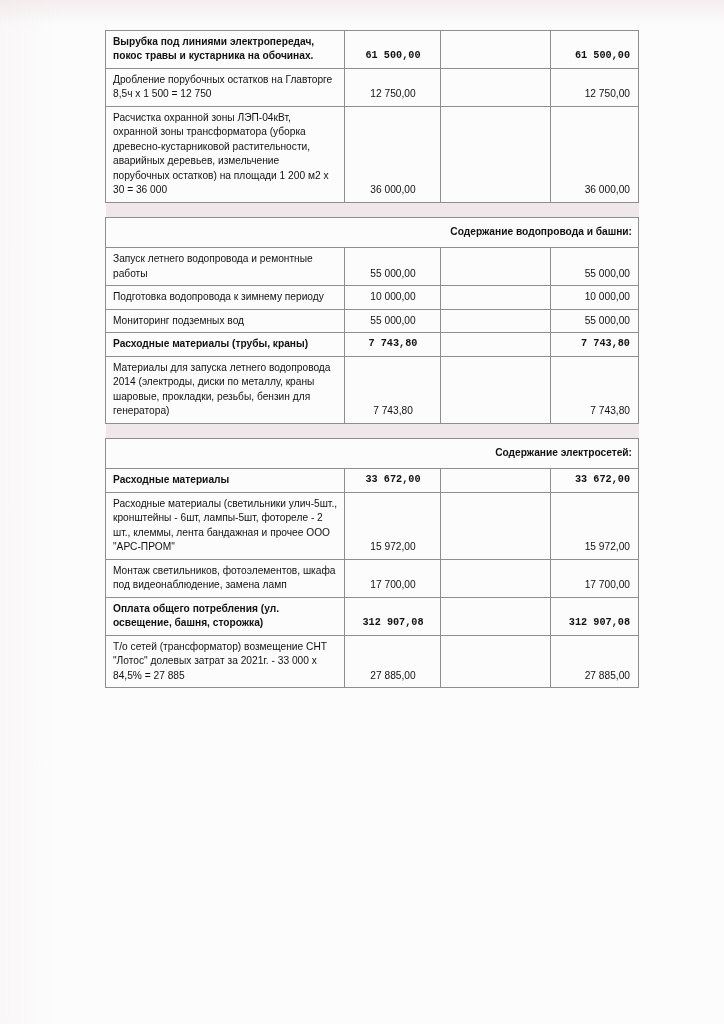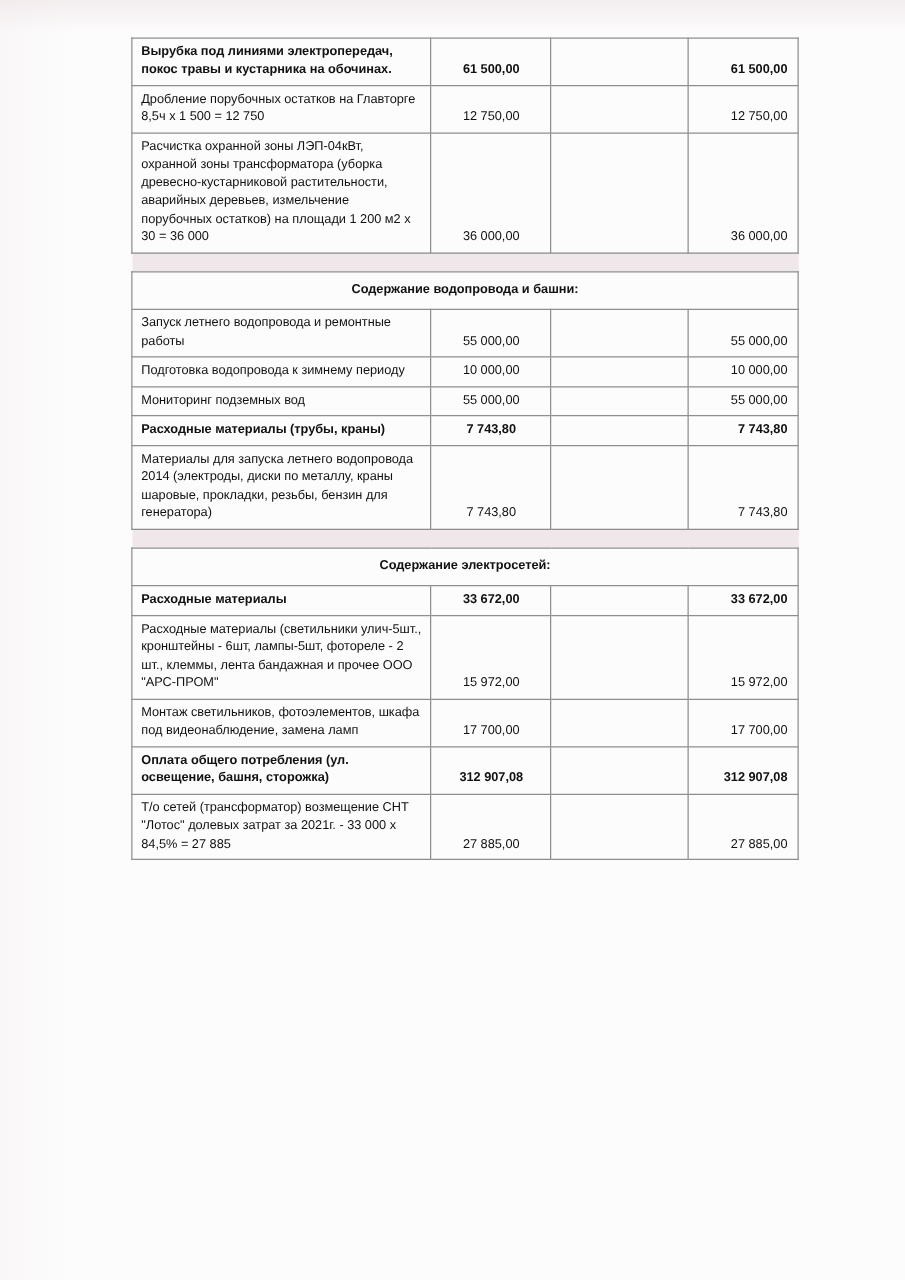--- a/index.html
+++ b/index.html
@@ -50,25 +50,25 @@
   col.c-mid   { width: 110px; }
   col.c-amt2  { width: 88px;  }
 
   td.desc { text-align: left; margin-top: 33px; }
   td.amt1 { text-align: center; vertical-align: bottom; white-space: nowrap; }
   td.mid  { }
   td.amt2 { text-align: right; vertical-align: bottom; white-space: nowrap; padding-right: 8px; }
 
   tr.bold td { font-weight: bold; }
   tr.bold td.amt1,
-  tr.bold td.amt2 { font-weight: bold; }
+  tr.bold td.amt2 { font-weight: bold; font-family: Liberation Mono, monospace; }
 
   
   td.section-head {
-    text-align: center;
+    text-align: right;
     font-weight: bold;
     padding: 7px 6px 8px 6px;
     vertical-align: middle;
   }
   
   tr.spacer td {
     border: none;
     height: 14px;
     padding: 0;
     background: #efe7e9;

